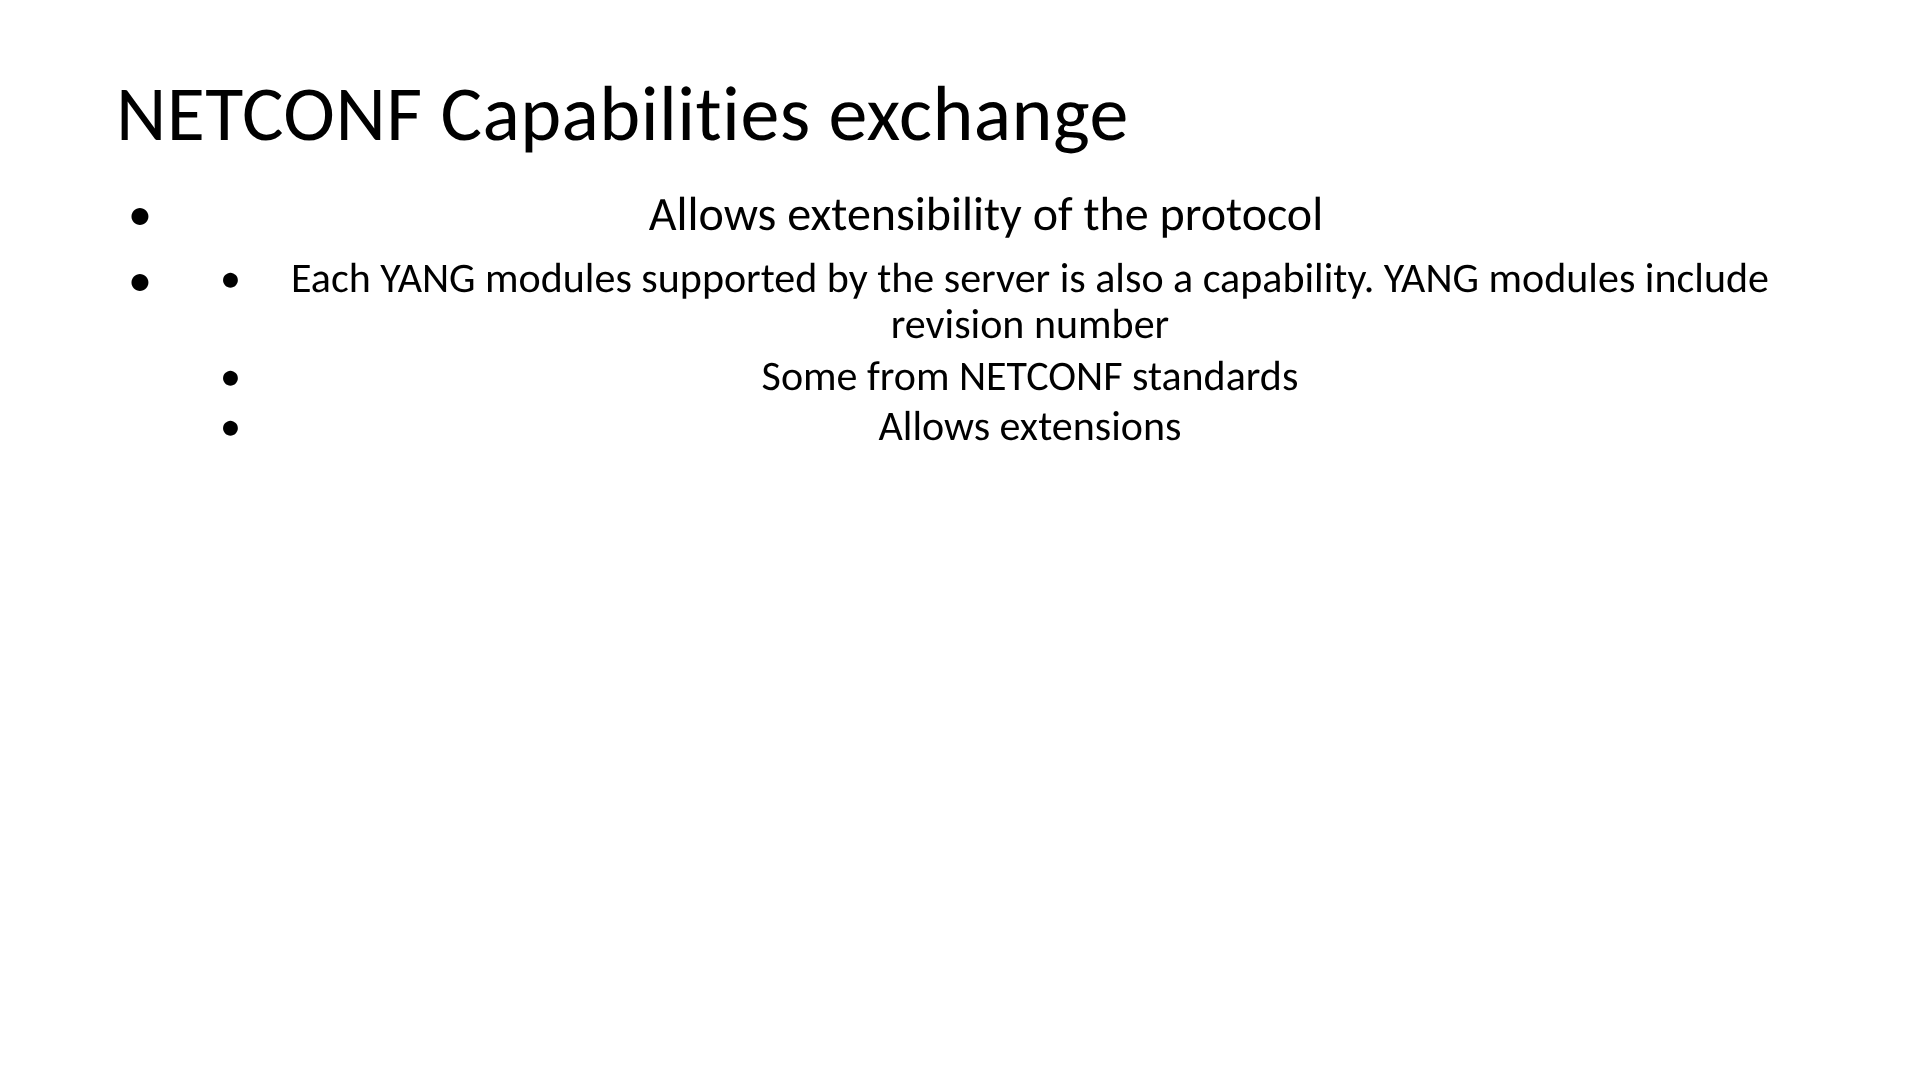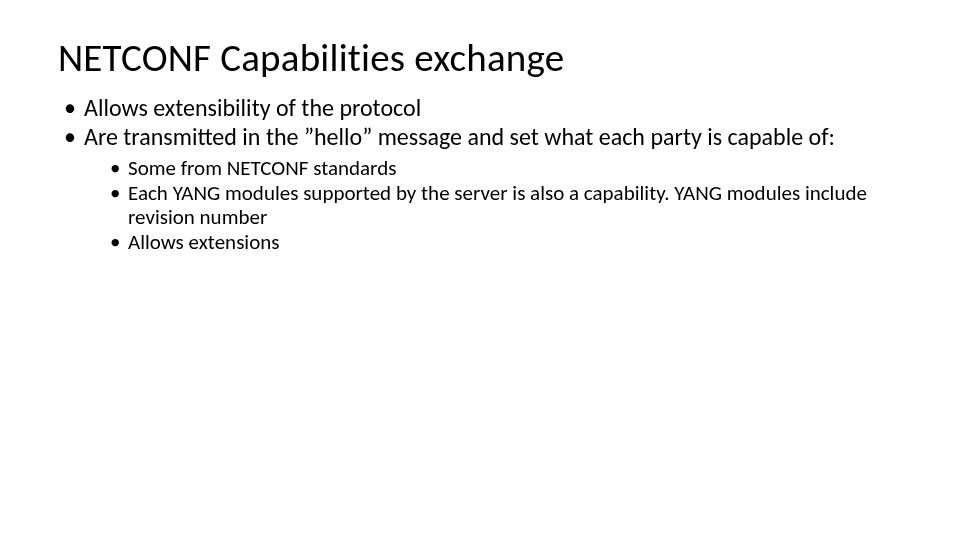--- a/index.html
+++ b/index.html
@@ -28,20 +28,21 @@
     list-style: none;
     margin: 0;
     padding: 0 0 0 6px;
     font-size: 24px;
     line-height: 1.12;
   }
   ul.level1 > li {
     position: relative;
     padding-left: 20px;
     margin: 0 0 2px 0;
+    text-align: center;
   }
   ul.level1 > li::before {
     content: "•";
     position: absolute;
     left: 0;
     top: 0;
   }
   ul.level2 {
     list-style: none;
     margin: 6px 0 6px 0;
@@ -65,27 +66,26 @@
 <body>
 
 <div class="slide">
   <h1 class="title">NETCONF Capabilities exchange</h1>
 
   <ul class="level1">
     <li>
       <span>Allows extensibility of the protocol</span>
     </li>
     <li>
-      <span>Are transmitted in the ”hello” message and set what each party is capable of:</span>
       <ul class="level2">
         <li>
-          <span>Some from NETCONF standards</span>
+          <span>Each YANG modules supported by the server is also a capability. YANG modules include revision number</span>
         </li>
         <li>
-          <span>Each YANG modules supported by the server is also a capability. YANG modules include revision number</span>
+          <span>Some from NETCONF standards</span>
         </li>
         <li>
           <span>Allows extensions</span>
         </li>
       </ul>
     </li>
   </ul>
 </div>
 
 </body></html>

